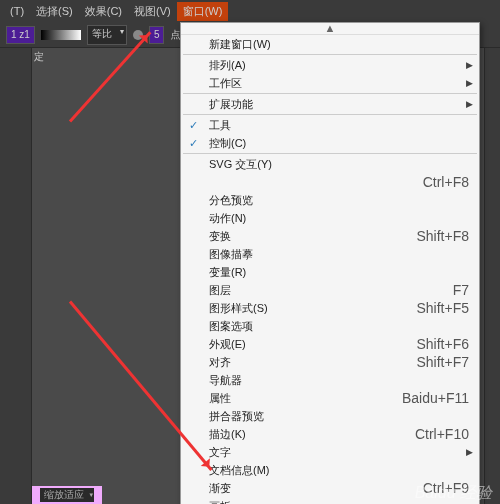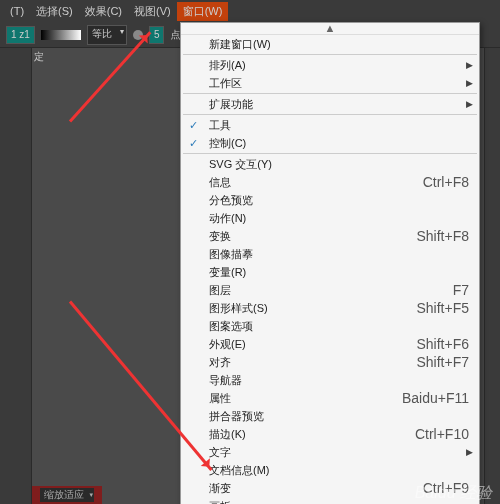--- a/index.html
+++ b/index.html
@@ -1,41 +1,41 @@
 <!DOCTYPE html>
 <html><head>
 <meta charset="utf-8">
 <style>
 * { margin: 0; padding: 0; box-sizing: border-box; font-family: "Microsoft YaHei", sans-serif; }
 body { width: 500px; height: 504px; background: #4a4a4a; overflow: hidden; position: relative; }
 .menubar { background: #3a3a3a; height: 22px; display: flex; align-items: center; padding-left: 4px; font-size: 11px; color: #ccc; }
 .menubar .menu-item { padding: 2px 6px; cursor: pointer; }
 .menubar .menu-item.active { background: #c2410c; }
 .toolbar { background: #3a3a3a; height: 26px; display: flex; align-items: center; padding: 0 6px; gap: 6px; font-size: 10px; color: #ccc; border-bottom: 1px solid #2a2a2a; }
-.toolbar .field { background: #0f766e; border: 1px solid #555; padding: 1px 4px; height: 18px; display: flex; align-items: center; }
+.toolbar .field { background: #4c1d95; border: 1px solid #555; padding: 1px 4px; height: 18px; display: flex; align-items: center; }
 .toolbar .dropdown { background: #2a2a2a; border: 1px solid #555; padding: 1px 14px 1px 4px; height: 20px; position: relative; }
 .toolbar .dropdown::after { content: "▾"; position: absolute; right: 2px; font-size: 8px; }
 .sidebar-left { position: absolute; left: 0; top: 48px; bottom: 0; width: 32px; background: #3a3a3a; border-right: 1px solid #2a2a2a; }
 .canvas-area { position: absolute; left: 180px; top: 70px; width: 260px; height: 420px; background: #fff; border: 1px solid #000; }
 .bg-gray { position: absolute; left: 32px; right: 16px; top: 48px; bottom: 0; background: #4a4a4a; }
 .right-strip { position: absolute; right: 0; top: 48px; bottom: 0; width: 16px; background: #3a3a3a; border-left: 1px solid #2a2a2a; }
 .dropdown-menu { position: absolute; left: 180px; top: 22px; width: 300px; background: #f5f5f5; border: 1px solid #999; box-shadow: 2px 2px 6px rgba(0,0,0,0.4); font-size: 11px; color: #222; }
 .dropdown-menu .scroll-up { text-align: center; height: 12px; line-height: 10px; color: #666; border-bottom: 1px solid #ddd; }
 .dropdown-menu .mi { display: flex; align-items: center; height: 18px; padding: 0 10px 0 28px; position: relative; cursor: default; justify-content: flex-end; }
 .dropdown-menu .mi .check { position: absolute; left: 8px; color: #2a7ab8; font-size: 11px; }
 .dropdown-menu .mi .label { flex: 1; white-space: nowrap; }
 .dropdown-menu .mi .shortcut { color: #555; font-size: 14px; }
 .dropdown-menu .mi .arrow { position: absolute; right: 6px; font-size: 9px; color: #444; }
 .dropdown-menu .sep { height: 1px; background: #ccc; margin: 1px 2px; }
 .arrow-red1 { position: absolute; left: 70px; top: 120px; width: 120px; height: 3px; background: #e33; transform-origin: left center; transform: rotate(-48deg); z-index: 50; }
 .arrow-red1::after { content: ""; position: absolute; right: -2px; top: -5px; border: 6px solid transparent; border-left-color: #e33; }
 .arrow-red2 { position: absolute; left: 70px; top: 300px; width: 220px; height: 3px; background: #e33; transform-origin: left center; transform: rotate(50deg); z-index: 50; }
 .arrow-red2::after { content: ""; position: absolute; right: -2px; top: -5px; border: 6px solid transparent; border-left-color: #e33; }
 .watermark { position: absolute; right: 8px; bottom: 0; color: rgba(255,255,255,0.5); font-size: 16px; font-style: italic; z-index: 60; }
-.status-bottom { position: absolute; left: 32px; bottom: 0; height: 18px; background: #7f1d1d; padding: 0 8px; font-size: 10px; color: #aaa; display: flex; align-items: center; gap: 4px; }
+.status-bottom { position: absolute; left: 32px; bottom: 0; height: 18px; background: #f0abfc; padding: 0 8px; font-size: 10px; color: #aaa; display: flex; align-items: center; gap: 4px; }
 .status-bottom .dd { background: #2a2a2a; padding: 0 10px 0 4px; position: relative; height: 14px; line-height: 14px; }
 .status-bottom .dd::after { content: "▾"; position: absolute; right: 1px; font-size: 7px; }
 .tab-row { position: absolute; left: 34px; top: 50px; font-size: 10px; color: #ccc; }
 .rt-icon { position: absolute; right: 24px; top: 28px; width: 14px; height: 14px; border: 1px solid #777; background: #3a3a3a; }
 .rt-label { position: absolute; right: 42px; top: 30px; font-size: 10px; color: #bbb; }
 </style>
 </head>
 <body>
 
 <div class="menubar">
@@ -91,21 +91,20 @@
       </div>
       <div class="mi">
         <span class="check">✓</span>
         <span class="label">控制(C)</span>
       </div>
       <div class="sep"></div>
       <div class="mi">
         <span class="label">SVG 交互(Y)</span>
       </div>
       <div class="mi">
-        <span class="label">信息</span>
         <span class="shortcut">Ctrl+F8</span>
       </div>
       <div class="mi">
         <span class="label">分色预览</span>
       </div>
       <div class="mi">
         <span class="label">动作(N)</span>
       </div>
       <div class="mi">
         <span class="label">变换</span>

